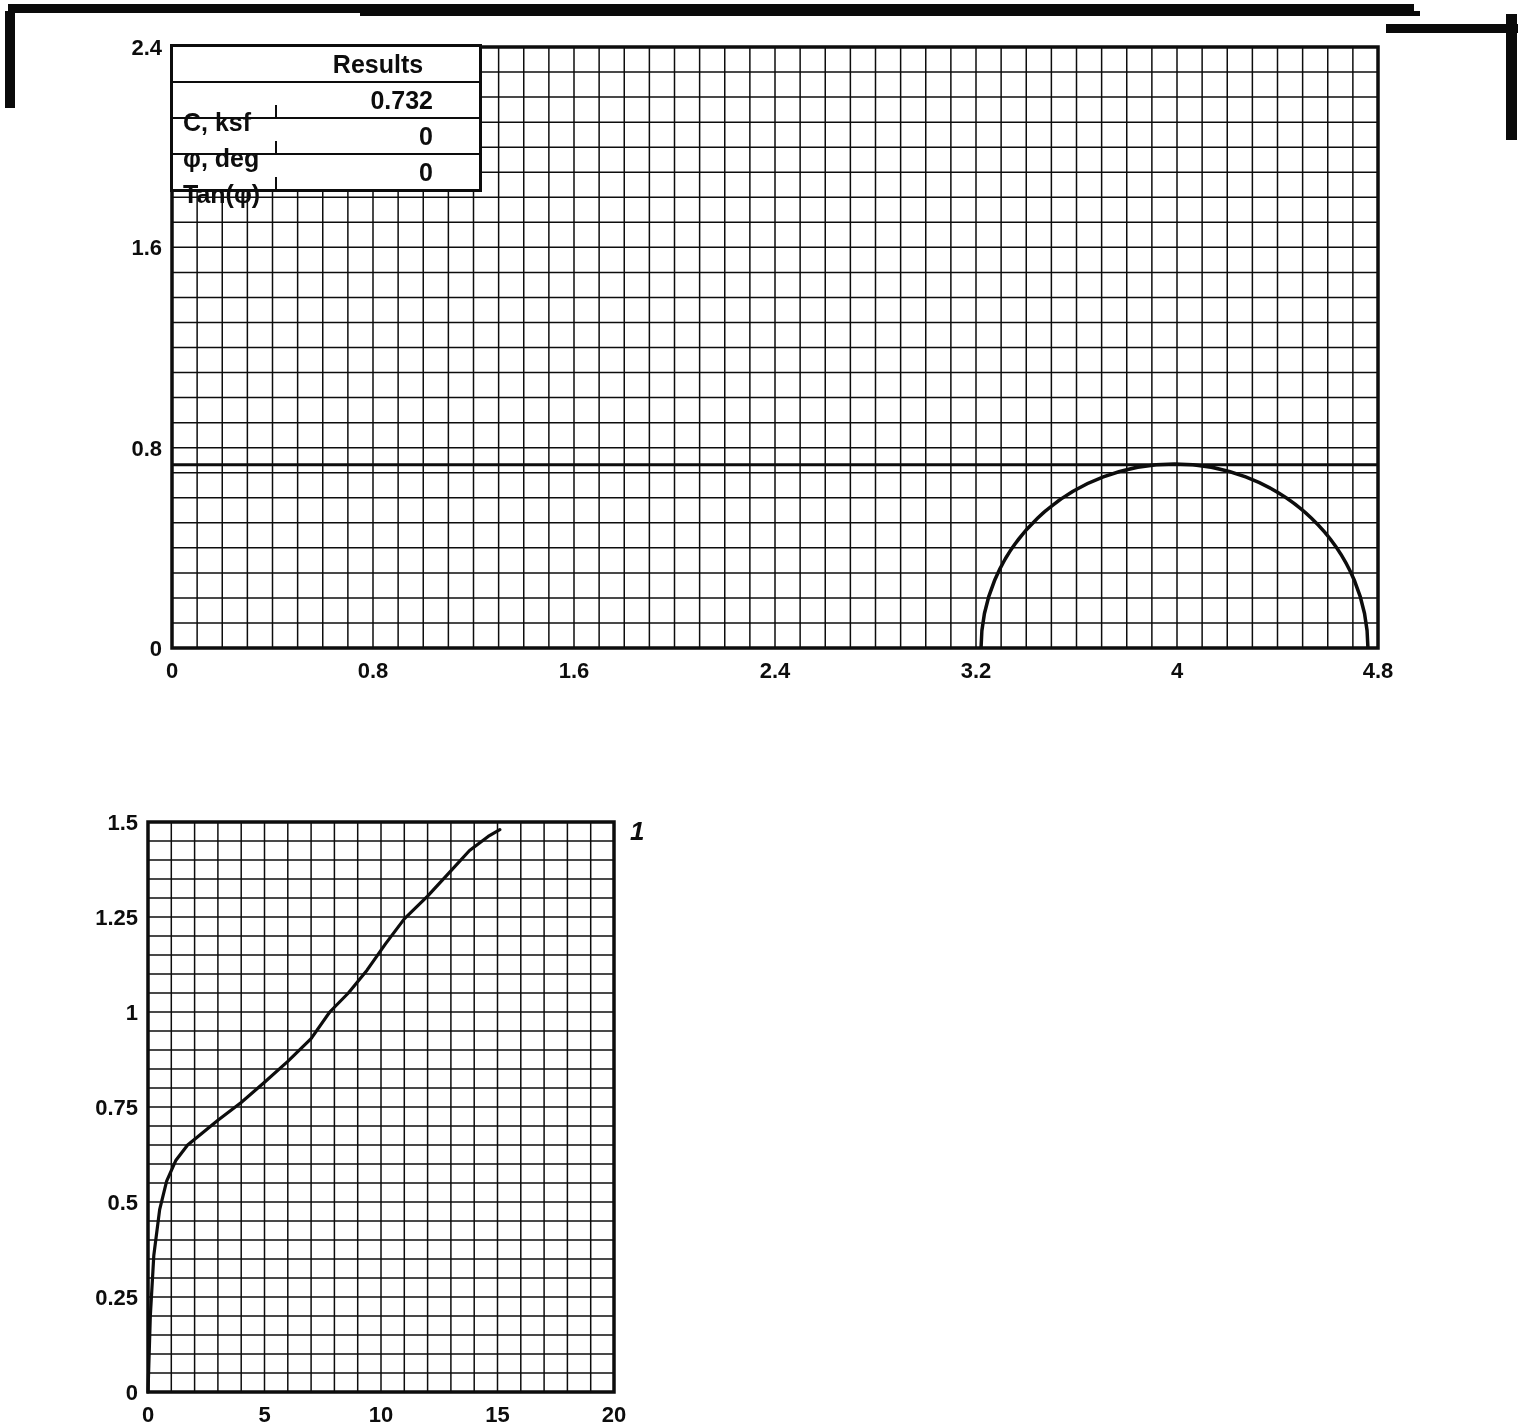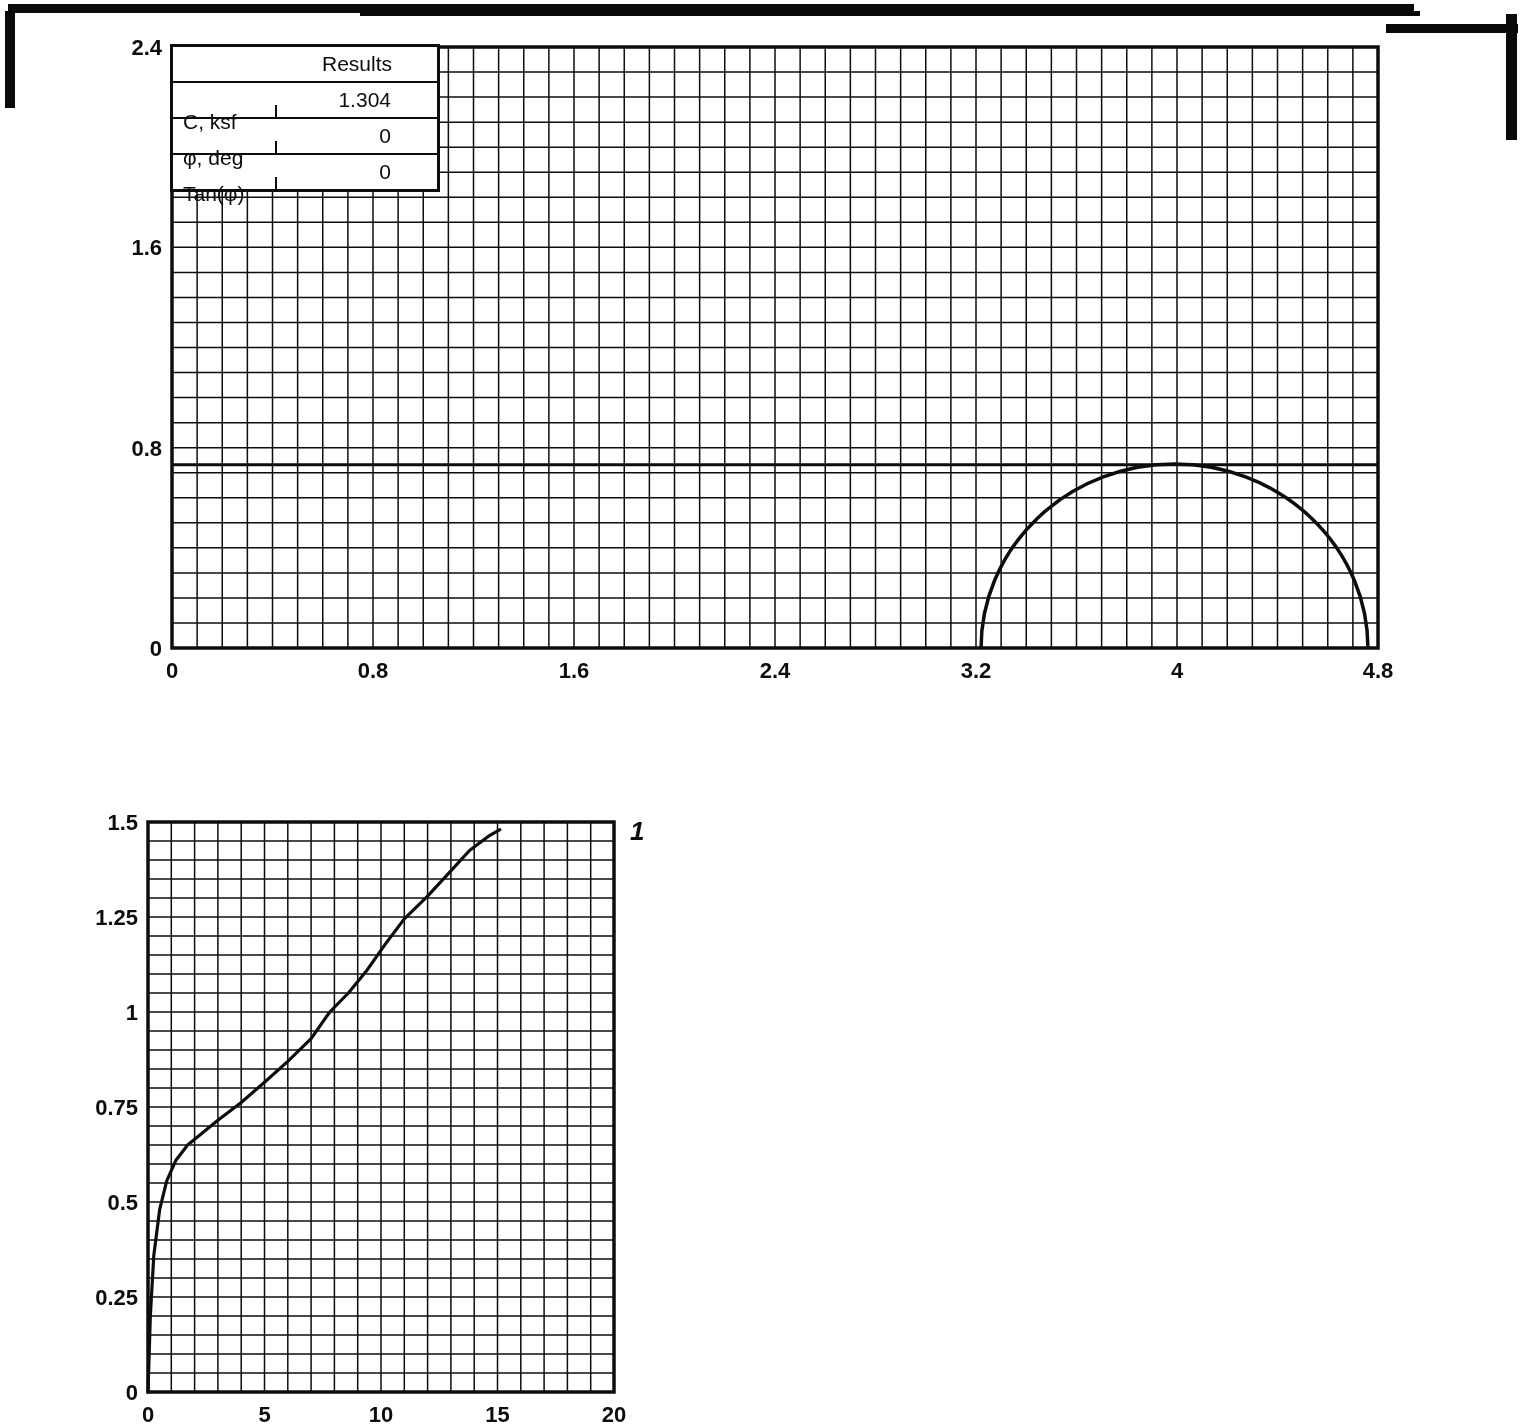--- a/index.html
+++ b/index.html
@@ -6,22 +6,22 @@
   body{
     width:1520px;height:1424px;position:relative;background:#ffffff;
     font-family:"Liberation Sans", sans-serif;color:#0d0d0d;overflow:hidden;
   }
   .artifact{position:absolute;background:#0a0a0a;}
   .chart-mount{position:absolute;}
   svg text{font-family:"Liberation Sans", sans-serif;}
 
   
   .results-table{
-    position:absolute;left:170px;top:44px;width:270px;background:#ffffff;
-    border:3px solid #0d0d0d;font-size:21px;font-weight:400;color:#0d0d0d;
+    position:absolute;left:170px;top:44px;width:312px;background:#ffffff;
+    border:3px solid #0d0d0d;font-size:25px;font-weight:700;color:#0d0d0d;
     box-sizing:border-box;
   }
   .rt-header{
     height:34px;line-height:34px;text-align:center;padding-left:104px;
     border-bottom:2.5px solid #0d0d0d;
   }
   .rt-row{display:flex;height:34px;line-height:34px;border-bottom:2.5px solid #0d0d0d;}
   .rt-row:last-child{border-bottom:none;}
   .rt-label{width:104px;padding-left:10px;border-right:2.5px solid #0d0d0d;box-sizing:border-box;margin-top:22px;}
   .rt-value{flex:1;text-align:right;padding-right:46px;}
@@ -124,21 +124,21 @@
       <text x="1061" y="648" text-anchor="middle" font-size="22" font-weight="700" fill="#0d0d0d">4</text>
       <text x="1262" y="648" text-anchor="middle" font-size="22" font-weight="700" fill="#0d0d0d">4.8</text>
       <line x1="56" y1="434.695" x2="1262" y2="434.695" stroke="#0d0d0d" stroke-width="3"></line>
       <path d="M 865.0250000000001 618 A 193.46249999999998 184.05624999999998 0 0 1 1251.95 618" fill="none" stroke="#0d0d0d" stroke-width="3.5"></path>
     </svg></div>
 
 <div class="results-table">
   <div class="rt-header">Results</div>
   <div class="rt-row">
     <div class="rt-label">C, ksf</div>
-    <div class="rt-value">1.304</div>
+    <div class="rt-value">0.732</div>
   </div>
   <div class="rt-row">
     <div class="rt-label">φ, deg</div>
     <div class="rt-value">0</div>
   </div>
   <div class="rt-row">
     <div class="rt-label">Tan(φ)</div>
     <div class="rt-value">0</div>
   </div>
 </div>

